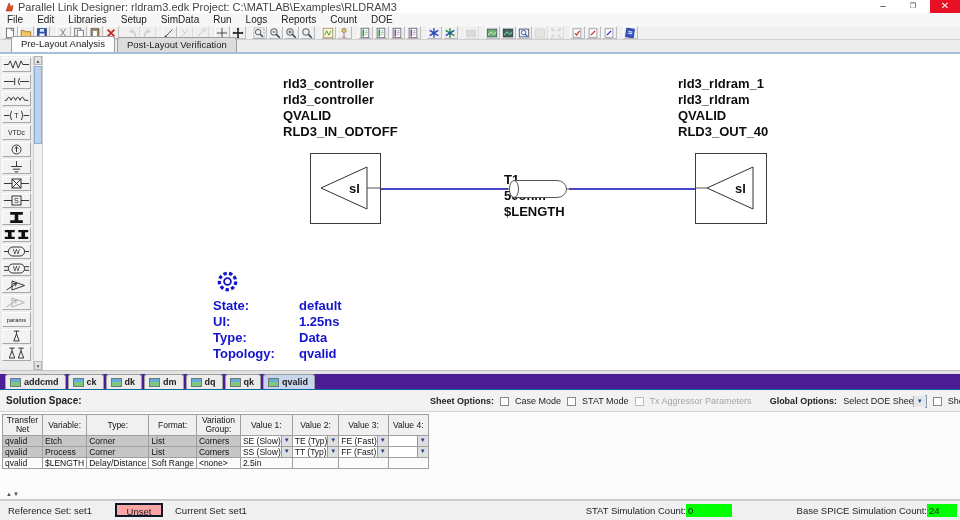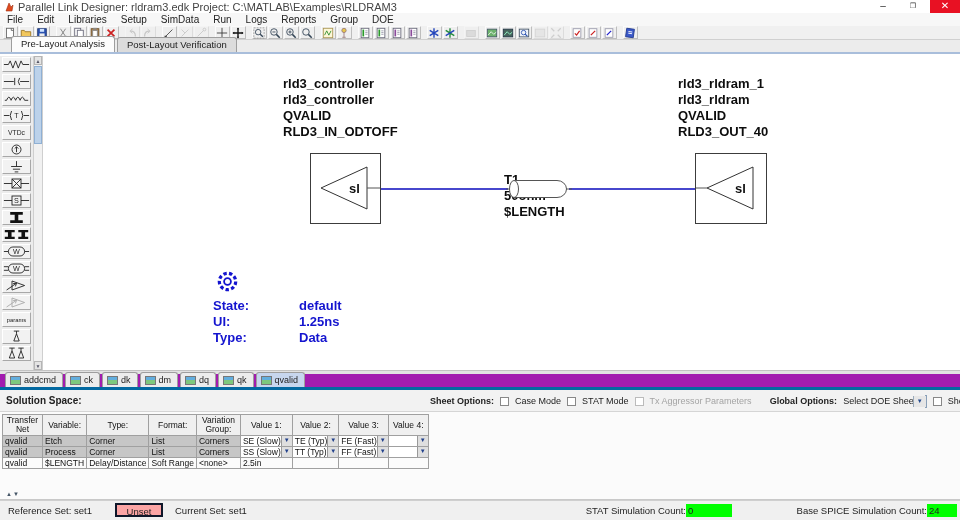--- a/index.html
+++ b/index.html
@@ -43,21 +43,21 @@
   
   #canvas{left:43px;top:56px;width:917px;height:314px;background:#ffffff;overflow:hidden;}
   .sch-label{position:absolute;font-size:13px;font-weight:bold;color:#0d0d0d;line-height:16px;white-space:nowrap;}
   .sch-box{position:absolute;width:71px;height:71px;border:1px solid #3c3c3c;background:#fff;box-sizing:border-box;}
   .wire{position:absolute;height:2px;background:#4747cd;}
   .info{position:absolute;font-size:13px;font-weight:bold;color:#1414cf;line-height:16px;}
   .info .lbl{display:inline-block;width:86px;}
 
   
   #groove{left:0;top:370px;width:960px;height:4px;background:#e2e2e2;border-top:1px solid #c2c2c2;box-sizing:border-box;}
-  #sheettabs{left:0;top:374px;width:960px;height:16px;background:#a21caf;border-bottom:3px solid #0369a1;display:flex;align-items:flex-end;padding-left:5px;box-sizing:border-box;}
+  #sheettabs{left:0;top:374px;width:960px;height:16px;background:#4c1d95;border-bottom:1px solid #0369a1;display:flex;align-items:flex-end;padding-left:5px;box-sizing:border-box;font-weight:bold;}
   .stab{display:flex;align-items:center;gap:3px;font-size:9px;color:#222;background:#ececec;border:1px solid #9e9e9e;border-bottom:none;border-radius:3px 3px 0 0;padding:1px 6px 1px 4px;margin-right:2px;height:12px;}
   .stab.active{background:#c7d6ee;}
   .stab-ico{width:11px;height:9px;border:1px solid #777;background:linear-gradient(180deg,#62aede 0 45%,#7dc87d 45% 100%);box-sizing:border-box;}
 
   
   #solspace{left:0;top:390px;width:960px;height:110px;background:#fbfbfb;border-bottom:1px solid #c9c9c9;box-sizing:border-box;}
   #ss-header{position:absolute;left:0;top:0;width:960px;height:22px;background:#f2f2f2;border-bottom:1px solid #d5d5d5;box-sizing:border-box;}
   #ss-title{position:absolute;left:6px;top:5px;font-size:10px;font-weight:bold;color:#222;}
   #ss-opts{position:absolute;left:430px;top:0;right:2px;height:22px;display:flex;align-items:center;gap:6px;font-size:9px;color:#222;white-space:nowrap;}
   .optlbl{font-weight:bold;}
@@ -99,21 +99,21 @@
 
   <div class="abs" id="menubar">
     <span class="menu-item">File</span>
     <span class="menu-item">Edit</span>
     <span class="menu-item">Libraries</span>
     <span class="menu-item">Setup</span>
     <span class="menu-item">SimData</span>
     <span class="menu-item">Run</span>
     <span class="menu-item">Logs</span>
     <span class="menu-item">Reports</span>
-    <span class="menu-item">Group</span>
+    <span class="menu-item">Count</span>
     <span class="menu-item">DOE</span>
   </div>
 
   <div class="abs" id="toolbar">
     <span class="tb">
         <svg viewBox="0 0 14 14">
           <rect x="3" y="1.5" width="8" height="11" fill="#fff" stroke="#666"></rect>
           <path d="M8.5 1.5 V4 H11" fill="none" stroke="#666"></path>
         </svg>
       </span>
@@ -509,20 +509,21 @@
     </div>
 
     <svg class="abs" style="left:171px;top:212px;" width="27" height="27" viewBox="0 0 27 27">
       <circle cx="13.5" cy="13.5" r="8.2" fill="none" stroke="#1414cf" stroke-width="3.2" stroke-dasharray="3.4 2.3"></circle>
       <circle cx="13.5" cy="13.5" r="3.4" fill="none" stroke="#1414cf" stroke-width="1.8"></circle>
     </svg>
     <div class="info" style="left:170px;top:242px;">
       <div><span class="lbl">State:</span><span>default</span></div>
       <div><span class="lbl">UI:</span><span>1.25ns</span></div>
       <div><span class="lbl">Type:</span><span>Data</span></div>
+      <div><span class="lbl">Topology:</span><span>qvalid</span></div>
     </div>
   </div>
 
   <div class="abs" id="groove"></div>
   <div class="abs" id="sheettabs">
     <span class="stab">
         <span class="stab-ico"></span>
         <span>addcmd</span>
       </span>
     <span class="stab">

